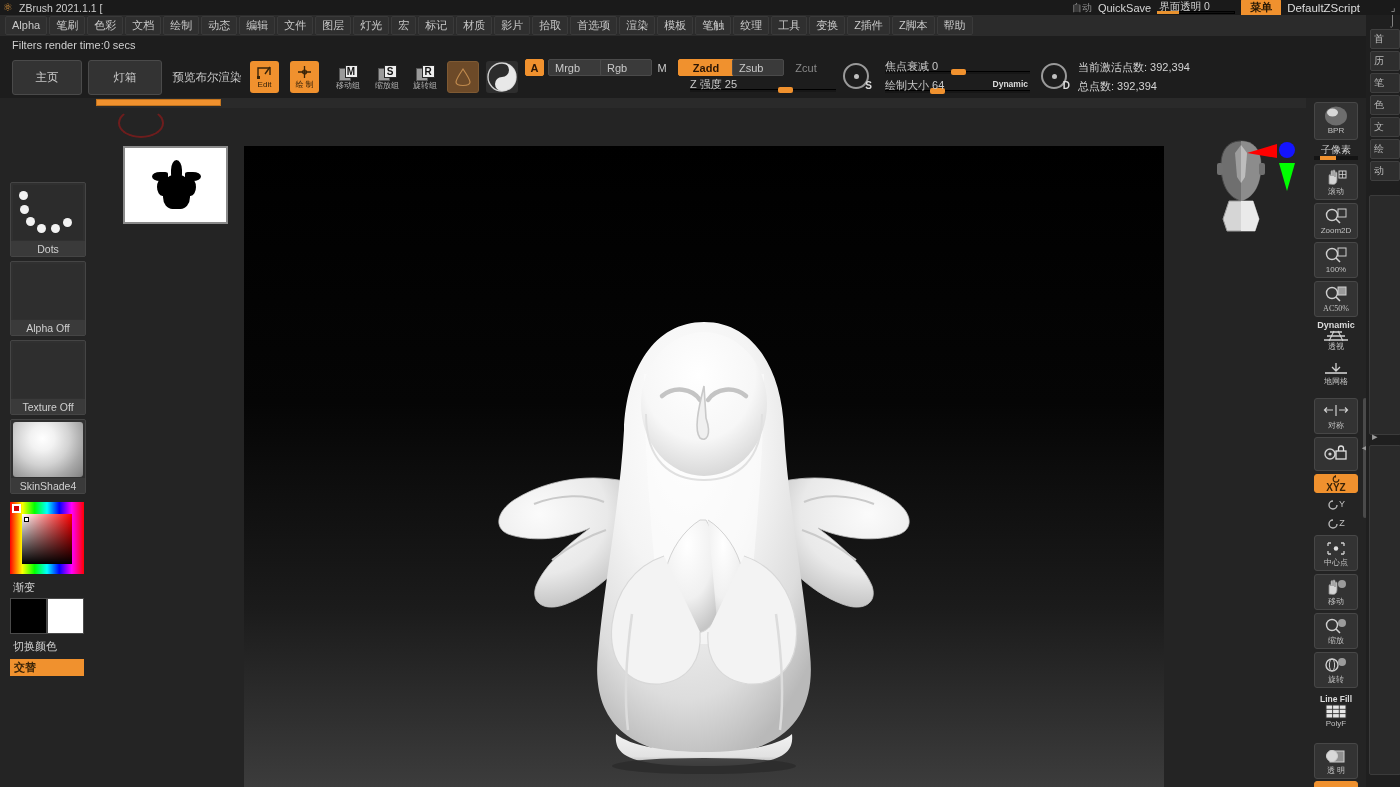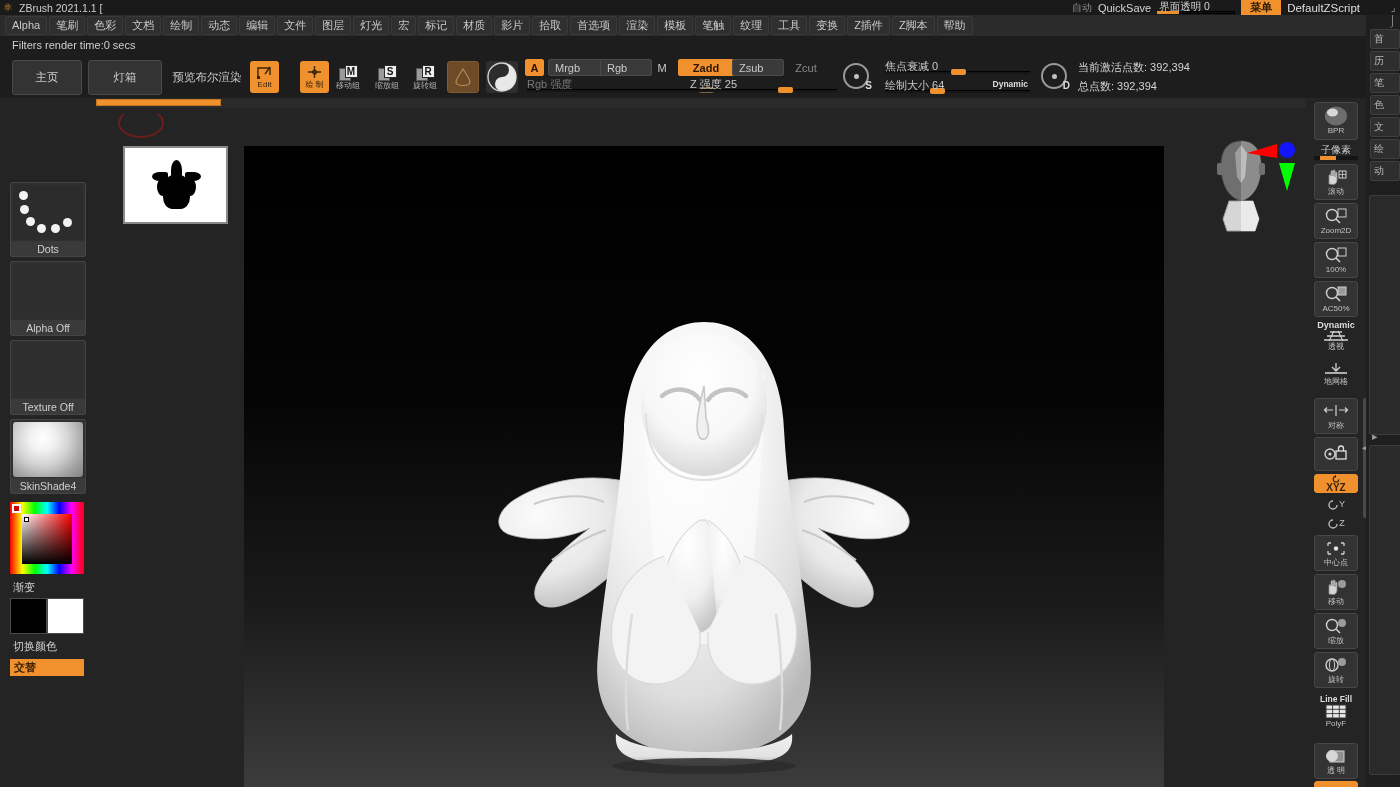--- a/index.html
+++ b/index.html
@@ -393,21 +393,21 @@
 
     <div class="iconbtn orange" style="left:250px; top:5px; width:29px; height:32px;">
       <svg width="17" height="15" viewBox="0 0 17 15">
         <path d="M2 12 L2 3 L14 3 L14 10" fill="none" stroke="#3a2408" stroke-width="1.4"></path>
         <path d="M9 9 L14 2" stroke="#3a2408" stroke-width="1.4"></path>
         <rect x="1" y="11" width="3" height="3" fill="#3a2408"></rect>
       </svg>
       <span class="lab">Edit</span>
     </div>
 
-    <div class="iconbtn orange" style="left:300px; top:5px; width:29px; height:32px;">
+    <div class="iconbtn orange" style="left:290px; top:5px; width:29px; height:32px;">
       <svg width="17" height="15" viewBox="0 0 17 15">
         <path d="M8.5 1 L8.5 13 M2 7 L15 7" stroke="#3a2408" stroke-width="1.3"></path>
         <circle cx="8.5" cy="7" r="2" fill="none" stroke="#3a2408" stroke-width="1.2"></circle>
       </svg>
       <span class="lab">绘 制</span>
     </div>
 
     <div class="modeicon" style="left:334px; top:6px; width:28px; height:30px;">
       <span class="glyph">
         <span class="sheet"></span>
@@ -443,25 +443,20 @@
     </div>
 
     <div class="tog on" style="left:525px; top:3px; width:19px;">A</div>
     <div class="tog plain" style="left:548px; top:3px; width:60px; justify-content:flex-start; padding-left:6px;">Mrgb</div>
     <div class="tog plain" style="left:600px; top:3px; width:52px; justify-content:flex-start; padding-left:6px;">Rgb</div>
     <div class="tog nobg" style="left:652px; top:3px; width:20px;">M</div>
     <div class="tog on" style="left:678px; top:3px; width:56px;">Zadd</div>
     <div class="tog plain" style="left:732px; top:3px; width:52px; justify-content:flex-start; padding-left:6px;">Zsub</div>
     <div class="tog off" style="left:786px; top:3px; width:40px;">Zcut</div>
 
-    <div class="sld" style="left:527px; top:22px; width:310px;">
-      <span class="track"></span>
-      <span class="knob mut" style="left:172px;"></span>
-      <span class="txt dim">Rgb 强度</span>
-    </div>
 
     <div class="sld" style="left:690px; top:22px; width:146px;">
       <span class="track"></span>
       <span class="knob" style="left:88px;"></span>
       <span class="txt"><span>Z 强度</span> <span>25</span></span>
     </div>
 
     <div class="circicon" style="left:843px; top:7px;">
       <span class="dot"></span>
       <span class="sub">S</span>
@@ -698,21 +693,21 @@
       <span class="rglyph">
         <svg width="24" height="17" viewBox="0 0 24 17">
           <circle cx="8" cy="7" r="5.5" fill="none" stroke="#cfcfcf" stroke-width="1.4"></circle>
           <path d="M12 11 L16 15" stroke="#cfcfcf" stroke-width="1.6"></path>
           <rect x="14" y="1" width="8" height="8" fill="none" stroke="#cfcfcf" stroke-width="1"></rect>
         </svg>
       </span>
       <span class="rlab">100%</span>
     </div>
 
-    <div class="rbtn" style="top:183px; height:36px;">
+    <div class="rbtn" style="top:183px; height:36px;font-family:Liberation Serif, serif;">
       <span class="rglyph">
         <svg width="24" height="17" viewBox="0 0 24 17">
           <circle cx="8" cy="7" r="5.5" fill="none" stroke="#cfcfcf" stroke-width="1.4"></circle>
           <path d="M12 11 L16 15" stroke="#cfcfcf" stroke-width="1.6"></path>
           <rect x="14" y="1" width="8" height="8" fill="#9a9a9a" stroke="#cfcfcf" stroke-width="1"></rect>
         </svg>
       </span>
       <span class="rlab">AC50%</span>
     </div>
 

